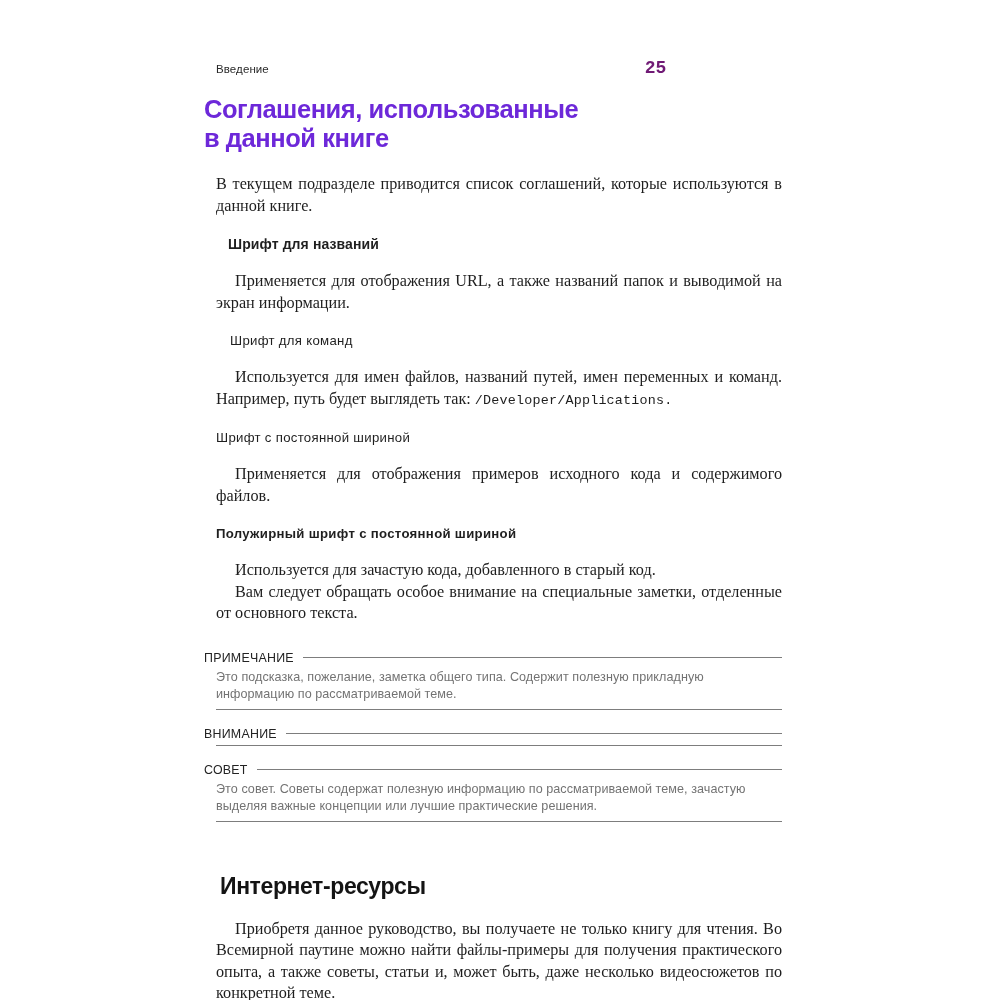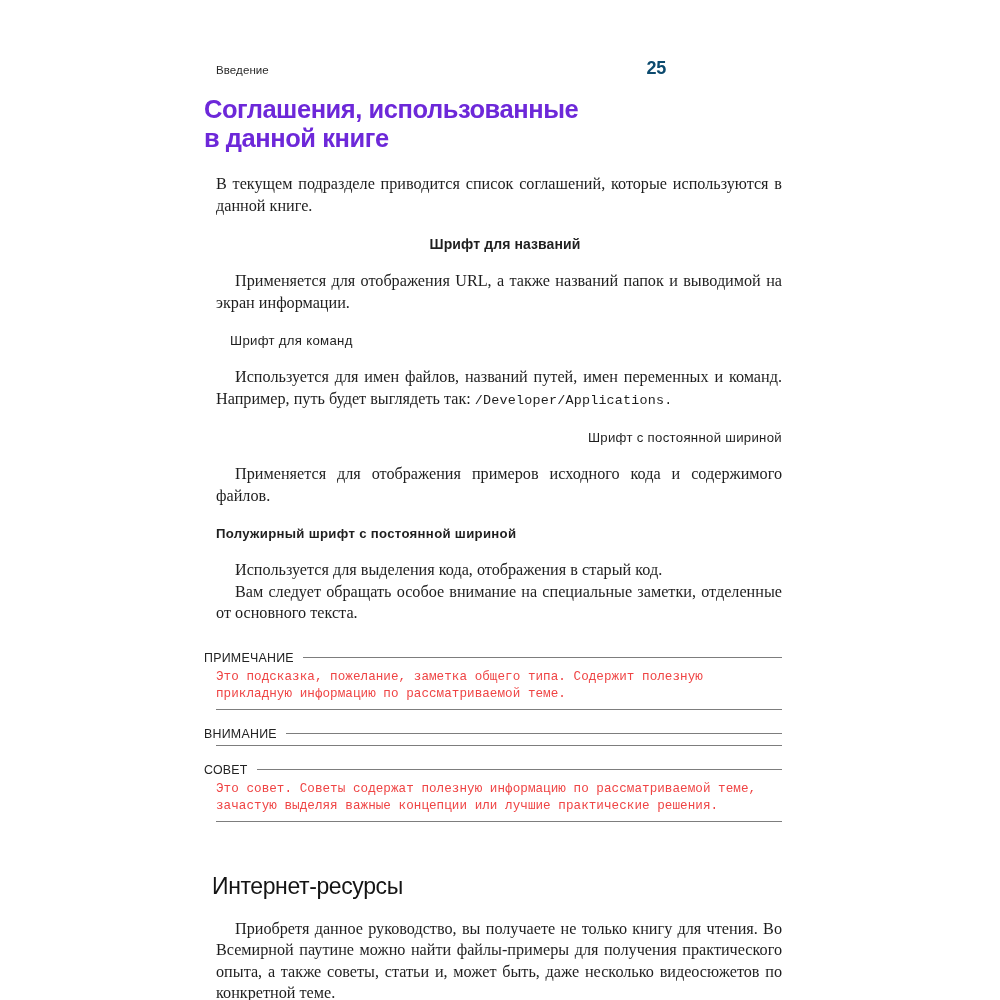--- a/index.html
+++ b/index.html
@@ -31,24 +31,24 @@
     justify-content: space-between;
   }
   .running-head .rh-title {
     font-family: "Liberation Sans", sans-serif;
     font-size: 11.5px;
     font-weight: 400;
     color: #2a2a2a;
     letter-spacing: .1px;
   }
   .running-head .rh-folio {
-    font-family: Liberation Sans, sans-serif;
+    font-family: Liberation Mono, monospace;
     font-size: 18px;
     font-weight: 700;
-    color: #0c4a6e;
+    color: #701a75;
     letter-spacing: -.2px;
   }
 
   
   .content {
     position: absolute;
     left: 204px;
     top: 95px;
     width: 578px;
   }
@@ -58,24 +58,24 @@
     font-family: "Liberation Sans", sans-serif;
     font-size: 25.5px;
     font-weight: 700;
     line-height: 1.12;
     letter-spacing: -.45px;
     color: #6d28d9;
     white-space: pre-line;
   }
 
   h2.section-title-2 {
-    margin: 0 0 12px 8px;
+    margin: 0 0 12px 16px;
     font-family: "Liberation Sans", sans-serif;
     font-size: 23px;
-    font-weight: 400;
+    font-weight: 700;
     letter-spacing: -.4px;
     color: #141414;
   }
 
   
   .body-block { margin-left: 12px; width: 566px; }
 
   p.body {
     margin: 0;
     font-family: "Liberation Serif", serif;
@@ -94,30 +94,29 @@
   .style-label {
     margin: 19px 0 0 0;
     color: #1f1f1f;
   }
   .style-label.sans {
     margin-left: 24px;
     font-family: "Liberation Sans", sans-serif;
     font-size: 14px;
     font-weight: 700;
     letter-spacing: .1px;
-    text-align: center;
   }
   .style-label.mono {
     margin-left: 26px;
     font-family: Liberation Sans, sans-serif;
     font-size: 13.2px;
     font-weight: 400;
     letter-spacing: .3px;
   }
-  .style-label.mono.flush { margin-left: 12px; text-align: right; }
+  .style-label.mono.flush { margin-left: 12px; }
   .style-label.mono.bold  { margin-left: 12px; font-weight: 700; }
 
   code.inline-mono {
     font-family: "Liberation Mono", monospace;
     font-size: 13.4px;
     letter-spacing: .2px;
   }
 
   
   .notes { margin-top: 26px; }
@@ -139,24 +138,24 @@
     white-space: nowrap;
   }
   .note-rule {
     flex: 1 1 auto;
     height: 0;
     border-top: 1.4px solid #7d7d7d;
   }
   .note-body {
     margin: 0 0 5px 12px;
     padding-right: 0;
-    font-family: Liberation Mono, monospace;
+    font-family: Liberation Sans, sans-serif;
     font-size: 12.6px;
     line-height: 17.5px;
-    color: #ef4444;
+    color: #737373;
     letter-spacing: .05px;
   }
   .note-foot {
     margin-left: 12px;
     height: 0;
     border-top: 1.4px solid #7d7d7d;
   }
 
   .spacer-lg { height: 34px; }
 </style>
@@ -189,21 +188,21 @@
       <p class="body indent gap"><span>Используется для имен файлов, названий путей, имен переменных и команд. Например, путь будет выглядеть так: </span><code class="inline-mono">/Developer/Applications.</code></p>
     </div>
 
     <div class="style-label mono flush">Шрифт с постоянной шириной</div>
     <div class="body-block">
       <p class="body indent gap">Применяется для отображения примеров исходного кода и содержимого файлов.</p>
     </div>
 
     <div class="style-label mono bold">Полужирный шрифт с постоянной шириной</div>
     <div class="body-block">
-      <p class="body indent gap">Используется для выделения кода, отображения в старый код.</p>
+      <p class="body indent gap">Используется для зачастую кода, добавленного в старый код.</p>
       <p class="body indent tight">Вам следует обращать особое внимание на специальные заметки, отделенные от основного текста.</p>
     </div>
 
     <div class="notes">
 
       <div class="note">
         <div class="note-head">
           <span class="note-label">ПРИМЕЧАНИЕ</span>
           <span class="note-rule"></span>
         </div>

